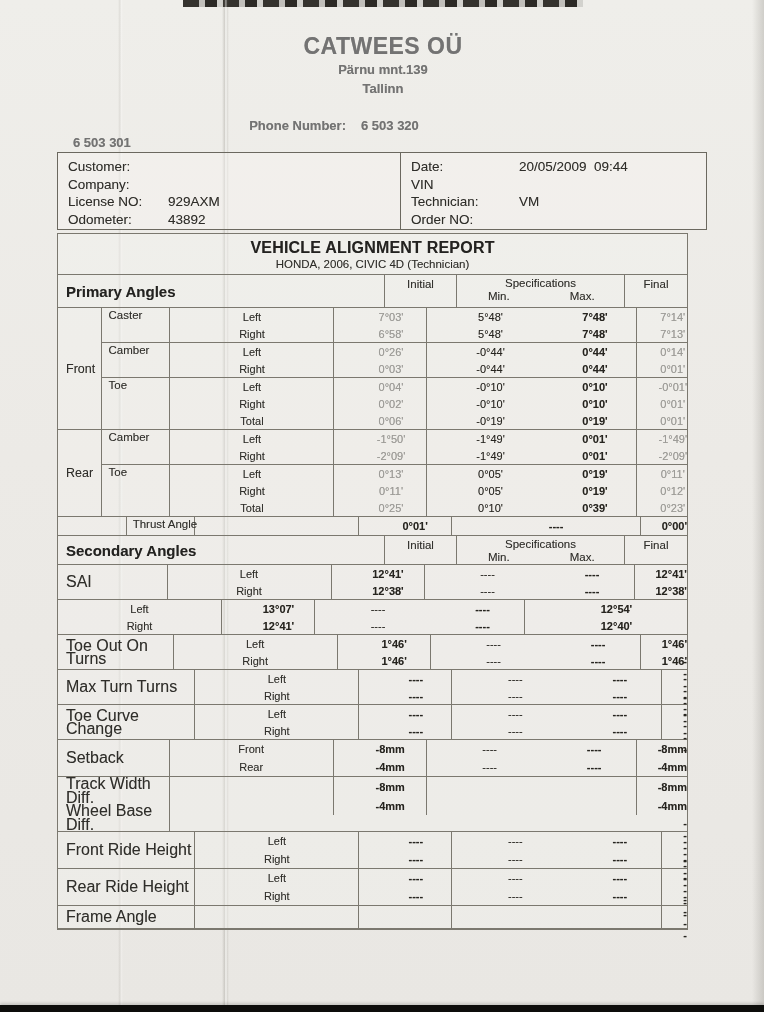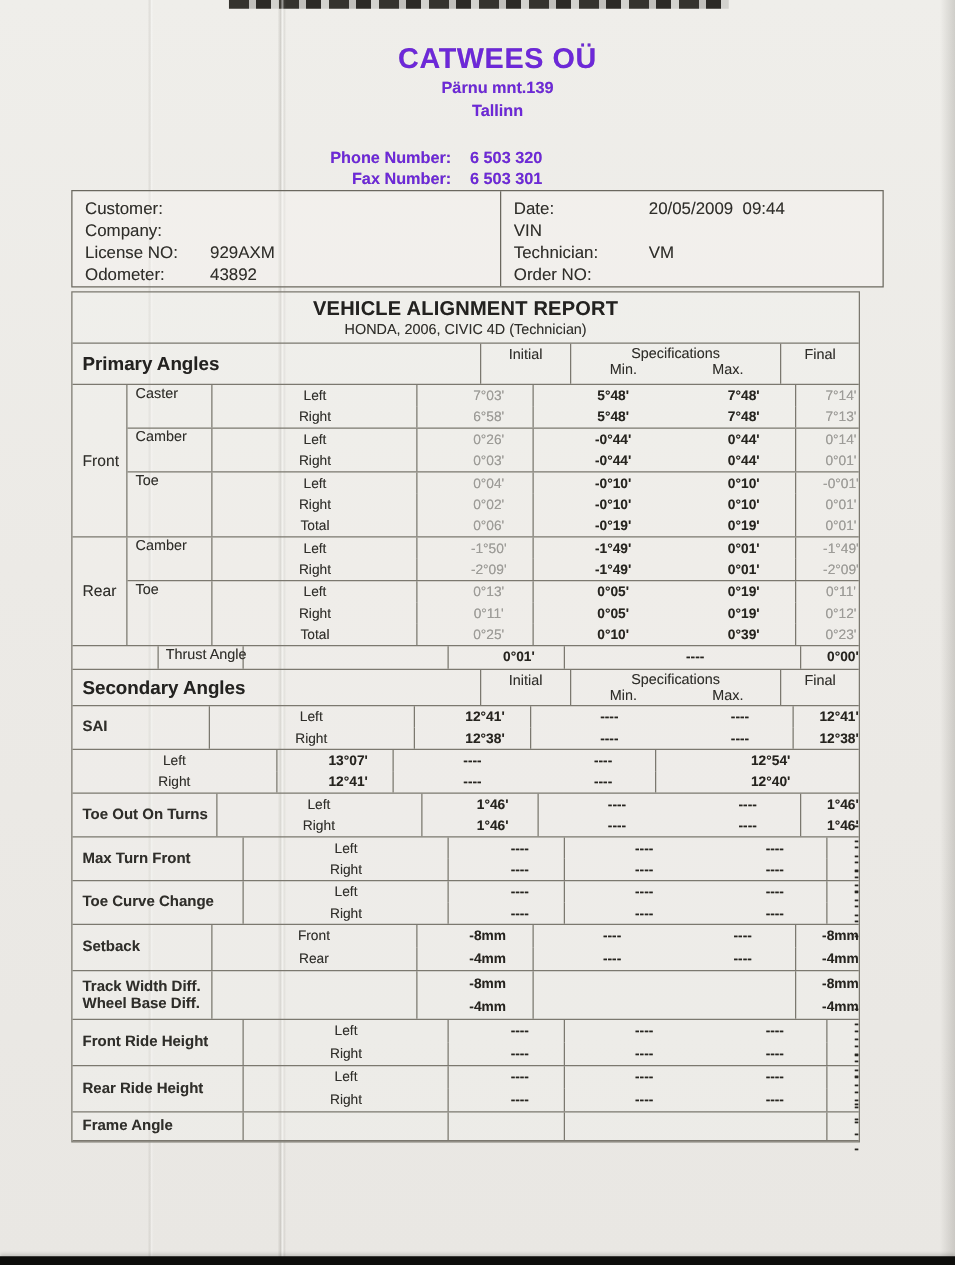--- a/index.html
+++ b/index.html
@@ -21,21 +21,21 @@
   
   .top-remnant{position:absolute;left:183px;top:0;width:400px;height:7px;
     background:repeating-linear-gradient(90deg,#26241f 0 16px,rgba(38,36,31,.25) 16px 22px,#1c1a16 22px 34px,rgba(38,36,31,.15) 34px 40px);
     filter:blur(.5px);opacity:.92;}
   .bottom-bar{position:absolute;left:0;bottom:0;width:100%;height:7px;background:#0d0d0b;box-shadow:0 -2px 3px rgba(0,0,0,.15);}
   .right-shade{position:absolute;right:0;top:0;width:12px;height:100%;background:linear-gradient(270deg,rgba(95,92,85,.22),rgba(95,92,85,0));}
   .crease{position:absolute;top:0;height:100%;pointer-events:none;}
   .crease-a{left:118px;width:5px;background:linear-gradient(90deg,transparent,rgba(120,116,106,.15) 40%,rgba(255,255,255,.3) 60%,transparent);}
   .crease-b{left:222px;width:7px;background:linear-gradient(90deg,transparent,rgba(110,106,96,.22) 35%,rgba(250,250,248,.55) 55%,rgba(110,106,96,.12) 78%,transparent);}
   
-  .letterhead{position:absolute;left:73px;top:0;width:650px;text-align:center;color:#6d28d9;}
+  .letterhead{position:absolute;left:58px;top:0;width:650px;text-align:center;color:#737373;}
   .company{margin-top:33px;font-size:23px;font-weight:bold;letter-spacing:.5px;line-height:26px;}
   .addr{font-size:13px;font-weight:bold;line-height:15px;}
   .addr1{margin-top:3px;}
   .addr2{margin-top:4px;}
   .contact{margin-top:21px;}
   .contact-row{display:flex;height:17px;font-size:13px;font-weight:bold;line-height:17px;}
   .clabel{width:288px;text-align:right;}
   .cvalue{margin-left:15px;text-align:left;}
   
   .info-box{position:absolute;left:57px;top:152px;width:650px;height:78px;border:1px solid var(--line-dark);display:flex;background:rgba(248,247,243,.35);}
@@ -60,27 +60,27 @@
   .th-specs{width:168px;border-right:1px solid var(--line);font-size:11.5px;text-align:center;padding-top:2px;line-height:13px;}
   .minmax{display:flex;}
   .minmax span{width:84px;}
   
   .pgroup,.sgroup{display:flex;border-bottom:1px solid var(--line);}
   .group-cell{width:95px;border-right:1px solid var(--line);display:flex;align-items:center;padding-left:8px;font-size:12.5px;}
   .angles{flex:1;display:flex;flex-direction:column;}
   .angle-row{display:flex;}
   .angle-row + .angle-row{border-top:1px solid var(--line);}
   .angle-cell{width:68px;border-right:1px solid var(--line);padding:1px 0 0 6px;font-size:11.5px;white-space:nowrap;}
-  .slabel{width:163px;border-right:1px solid var(--line);display:flex;flex-direction:column;justify-content:center;padding-left:8px;font-size:12px;line-height:13.5px;font-weight:bold;}
+  .slabel{width:163px;border-right:1px solid var(--line);display:flex;flex-direction:column;justify-content:center;padding-left:8px;font-size:16px;line-height:13.5px;}
   .rows{flex:1;display:flex;flex-direction:column;}
   .data-row{display:flex;height:17px;gap:21px;}
   .data-row .cellv{display:flex;align-items:center;justify-content:center;font-size:11px;}
   .side{width:164px;border-right:1px solid var(--line);font-weight:normal;}
   .initial{width:72px;border-right:1px solid var(--line);font-weight:bold;color:var(--ink-bold);}
-  .minc{width:84px;font-weight:bold;color:var(--ink-bold);}
+  .minc{width:84px;font-weight:normal;color:var(--ink-bold);}
   .maxc{width:84px;border-right:1px solid var(--line);font-weight:bold;color:var(--ink-bold);}
   .finalc{flex:1;font-weight:bold;color:var(--ink-bold);}
   .spec-single{width:168px;border-right:1px solid var(--line);font-weight:bold;color:var(--ink-bold);}
   .gray{color:var(--gray-val) !important;font-weight:normal !important;}
 </style>
 </head>
 <body>
 
 <div class="top-remnant"></div>
 <div class="crease crease-a"></div>
@@ -91,21 +91,20 @@
 <header class="letterhead">
   <div class="company">CATWEES OÜ</div>
   <div class="addr addr1">Pärnu mnt.139</div>
   <div class="addr addr2">Tallinn</div>
   <div class="contact">
     <div class="contact-row">
       <span class="clabel">Phone Number:</span>
       <span class="cvalue">6 503 320</span>
     </div>
     <div class="contact-row">
-      <span class="clabel">Fax Number:</span>
       <span class="cvalue">6 503 301</span>
     </div>
   </div>
 </header>
 
 <section class="info-box">
   <div class="info-cell left">
     <div class="info-row">
       <span class="ilabel">Customer:</span>
       <span class="ivalue"></span>
@@ -369,21 +368,21 @@
             <div class="cellv side">Right</div>
             <div class="cellv initial">1°46'</div>
             <div class="cellv minc">----</div>
             <div class="cellv maxc">----</div>
             <div class="cellv finalc">1°46'</div>
           </div>
         </div>
       </div>
       <div class="sgroup">
         <div class="slabel">
-          <span>Max Turn Front</span>
+          <span>Max Turn Turns</span>
         </div>
         <div class="rows">
           <div class="data-row">
             <div class="cellv side">Left</div>
             <div class="cellv initial">----</div>
             <div class="cellv minc">----</div>
             <div class="cellv maxc">----</div>
             <div class="cellv finalc">----</div>
           </div>
           <div class="data-row">

